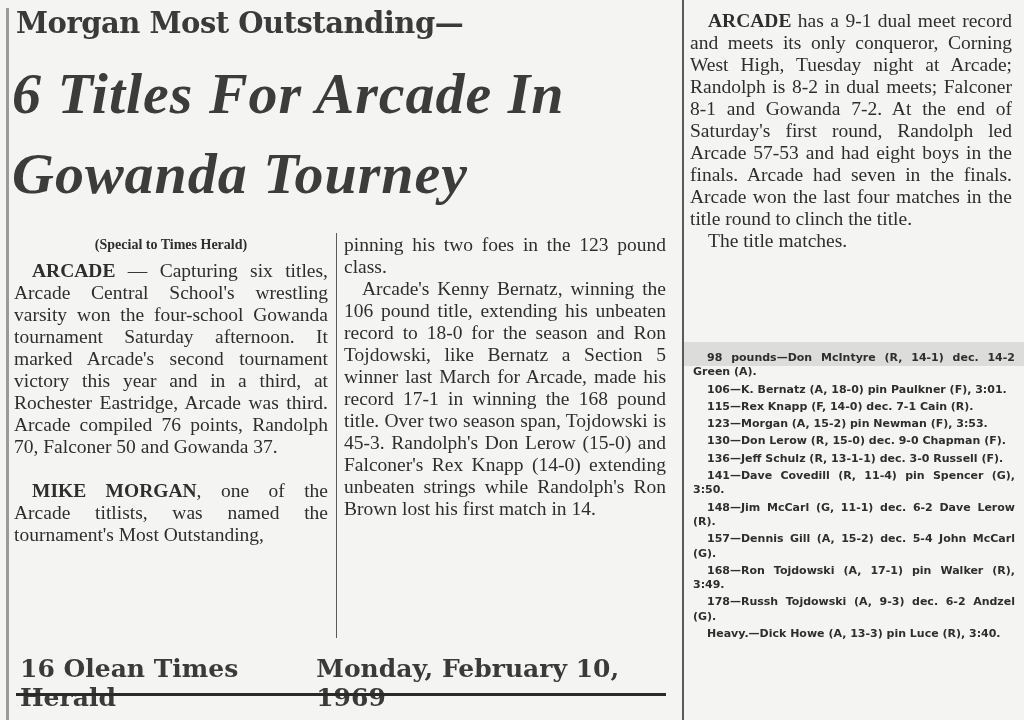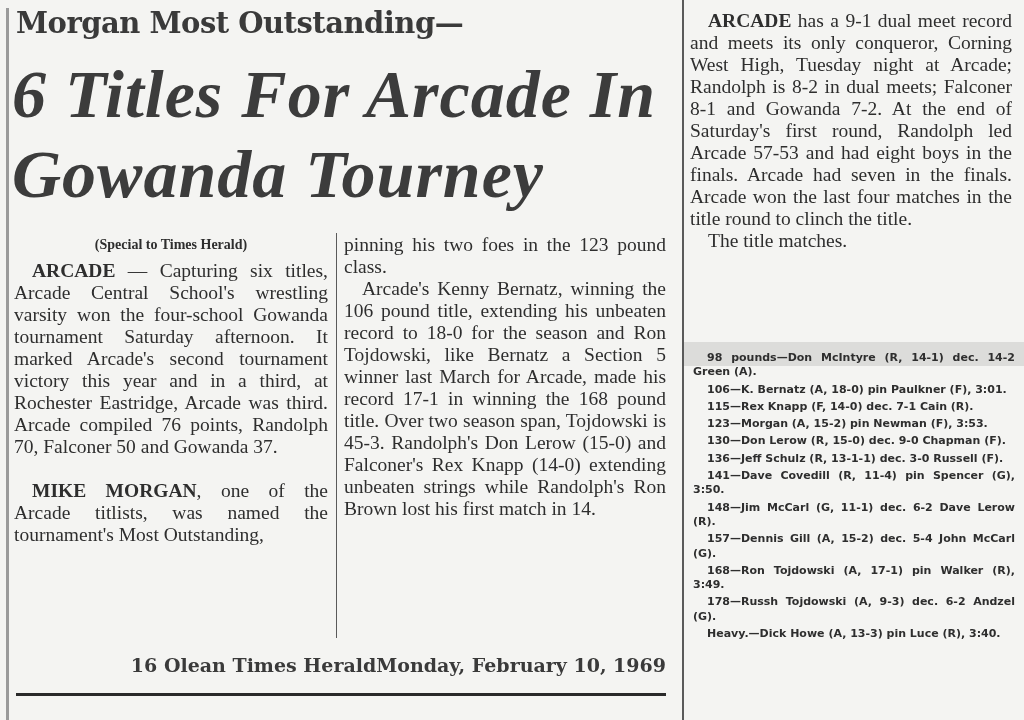--- a/index.html
+++ b/index.html
@@ -16,21 +16,21 @@
   .mid-rule { position:absolute; left:336px; top:233px; width:1px; height:405px; background:#5a5a5a; }
 
   .kicker {
     position:absolute; left:16px; top:6px;
     font-family:"DejaVu Serif", serif; font-weight:bold;
     font-size:29px; letter-spacing:-0.5px; color:#3a3a3a;
   }
   .headline {
     position:absolute; left:12px; top:54px; width:660px;
     font-family:"Liberation Serif", serif; font-style:italic; font-weight:bold;
-    font-size:68px; line-height:80px; color:#3c3c3c; letter-spacing:1px;
+    font-size:58px; line-height:80px; color:#3c3c3c; letter-spacing:1px;
   }
   .col {
     position:absolute; font-family:"Liberation Serif", serif;
     font-size:19.5px; line-height:22px; color:#2e2e2e; text-align:justify;
   }
   .col p { margin:0; }
   .col .indent { text-indent:18px; }
   .col-1 { left:14px; top:234px; width:314px; }
   .col-2 { left:344px; top:234px; width:322px; }
   .col-3 { left:690px; top:10px; width:322px; }
@@ -41,22 +41,22 @@
   .results {
     position:absolute; left:690px; top:348px; width:328px;
     font-family:"DejaVu Sans", sans-serif; font-size:11px; line-height:14.3px;
     color:#2e2e2e; font-weight:bold; text-align:justify;
   }
   .results p { margin:3px; text-indent:14px; }
   .results-shade { position:absolute; left:684px; top:342px; width:340px; height:24px; background:#dcdcda; }
 
   .footer {
     position:absolute; left:20px; top:654px; width:646px;
-    display:flex; justify-content:flex-end;
-    font-family:"DejaVu Serif", serif; font-weight:bold; font-size:19px; color:#3a3a3a;
+    display:flex; justify-content:space-between;
+    font-family:"DejaVu Serif", serif; font-weight:bold; font-size:25px; color:#3a3a3a;
   }
   .footer-rule { position:absolute; left:16px; top:693px; width:650px; height:3px; background:#2a2a2a; }
 </style>
 </head>
 <body>
 
 <div class="page">
   <div class="left-rule"></div>
   <div class="right-rule"></div>
   <div class="mid-rule"></div>

